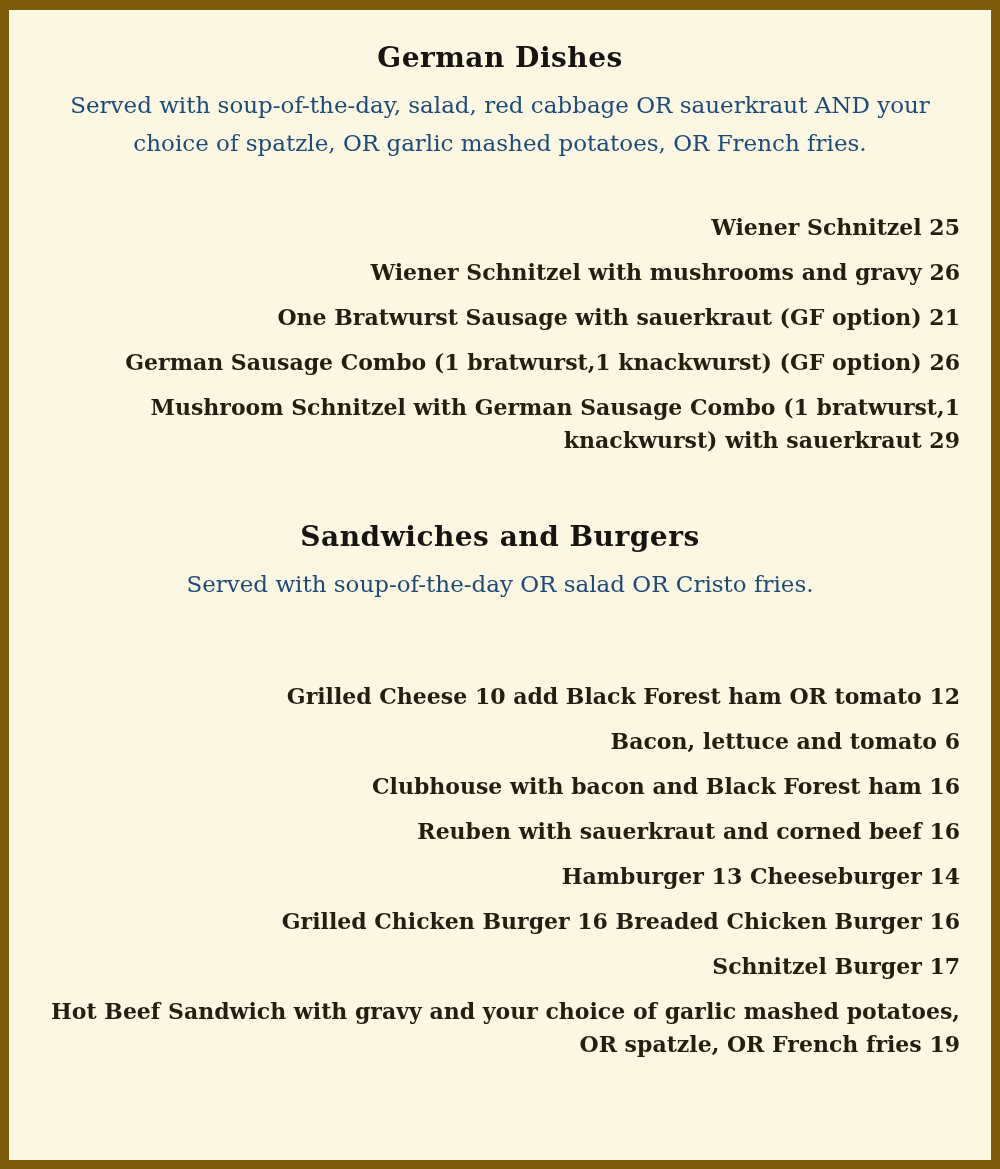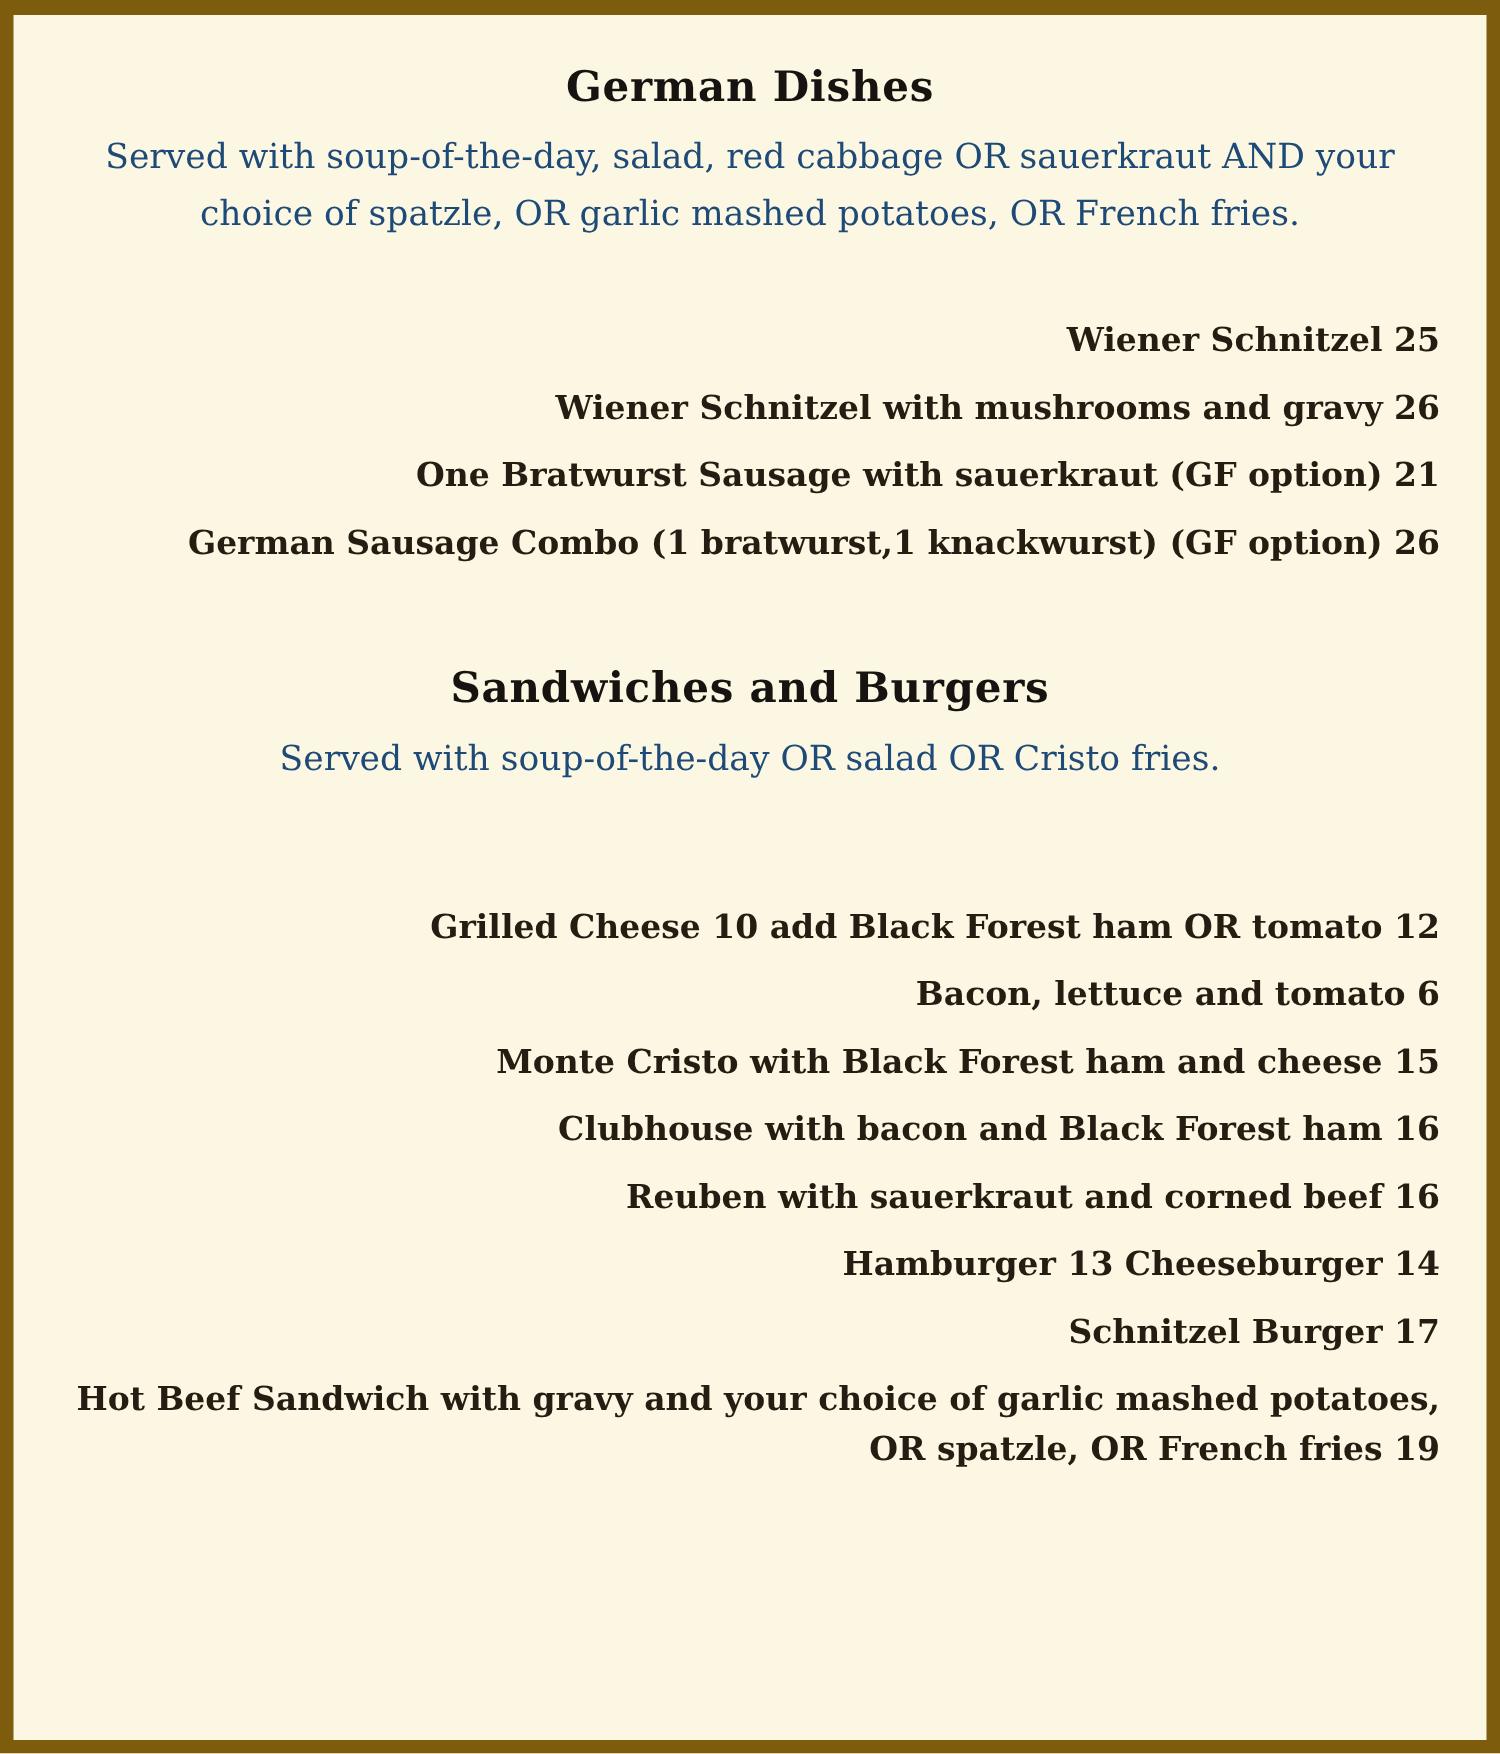--- a/index.html
+++ b/index.html
@@ -63,31 +63,32 @@
 <div class="menu-page">
 
   <section class="menu-section">
     <h2 class="section-title">German Dishes</h2>
     <p class="section-subtitle">Served with soup-of-the-day, salad, red cabbage OR sauerkraut AND your choice of spatzle, OR garlic mashed potatoes, OR French fries.</p>
     <div class="items">
       <p class="menu-item">Wiener Schnitzel 25</p>
       <p class="menu-item">Wiener Schnitzel with mushrooms and gravy 26</p>
       <p class="menu-item">One Bratwurst Sausage with sauerkraut (GF option) 21</p>
       <p class="menu-item">German Sausage Combo (1 bratwurst,1 knackwurst) (GF option) 26</p>
+      <p class="menu-item">Mushroom Schnitzel with German Sausage Combo (1 bratwurst,1 knackwurst) with sauerkraut 29</p>
     </div>
   </section>
 
   <section class="menu-section">
     <h2 class="section-title">Sandwiches and Burgers</h2>
     <p class="section-subtitle">Served with soup-of-the-day OR salad OR Cristo fries.</p>
     <div class="items">
       <p class="menu-item">Grilled Cheese 10 add Black Forest ham OR tomato 12</p>
       <p class="menu-item">Bacon, lettuce and tomato 6</p>
-      <p class="menu-item">Monte Cristo with Black Forest ham and cheese 15</p>
       <p class="menu-item">Clubhouse with bacon and Black Forest ham 16</p>
       <p class="menu-item">Reuben with sauerkraut and corned beef 16</p>
       <p class="menu-item">Hamburger 13 Cheeseburger 14</p>
+      <p class="menu-item">Grilled Chicken Burger 16 Breaded Chicken Burger 16</p>
       <p class="menu-item">Schnitzel Burger 17</p>
       <p class="menu-item">Hot Beef Sandwich with gravy and your choice of garlic mashed potatoes, OR spatzle, OR French fries 19</p>
     </div>
   </section>
 
 </div>
 
 </body></html>

